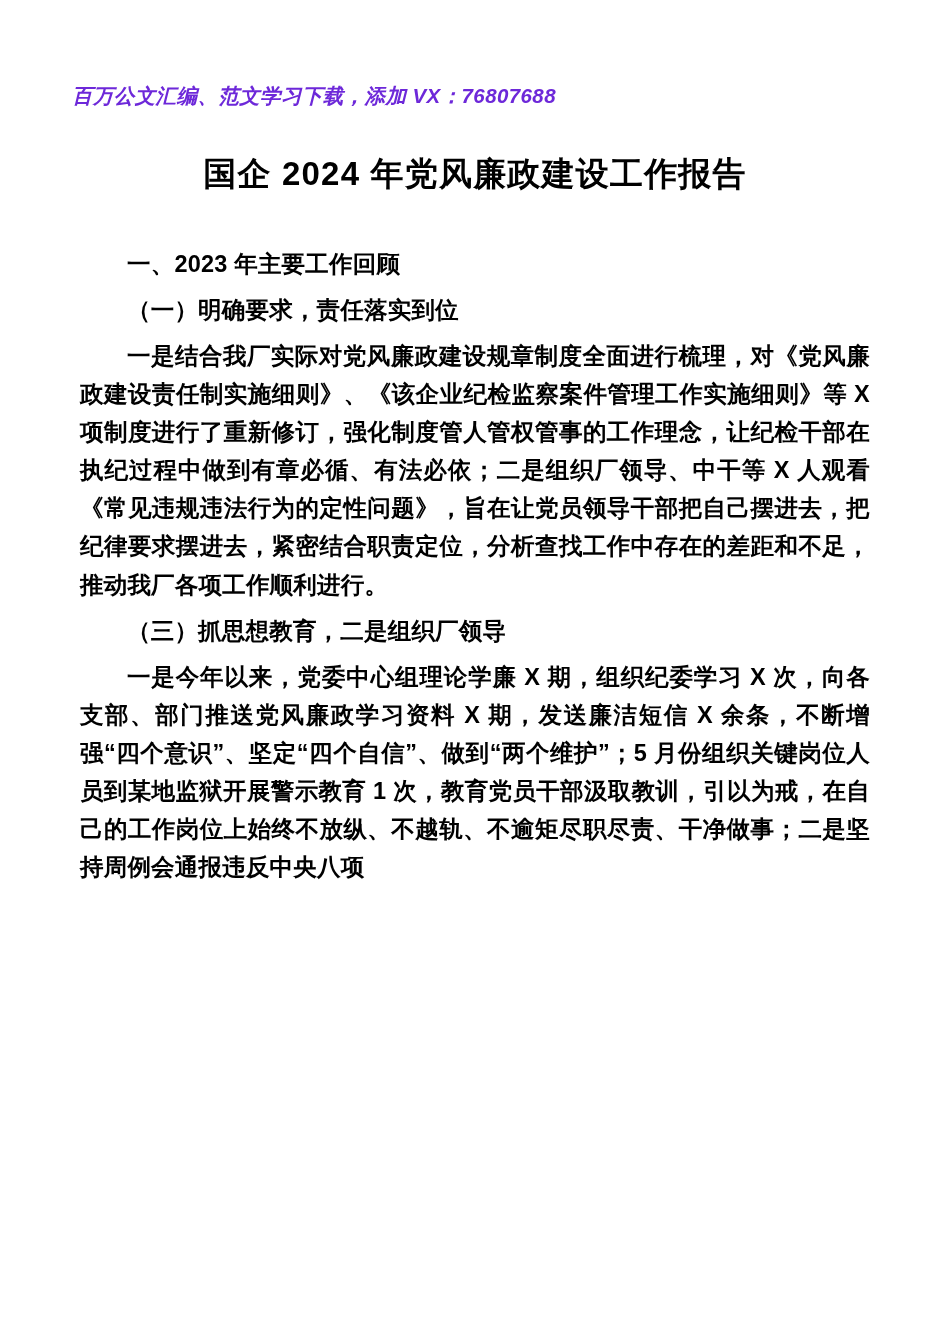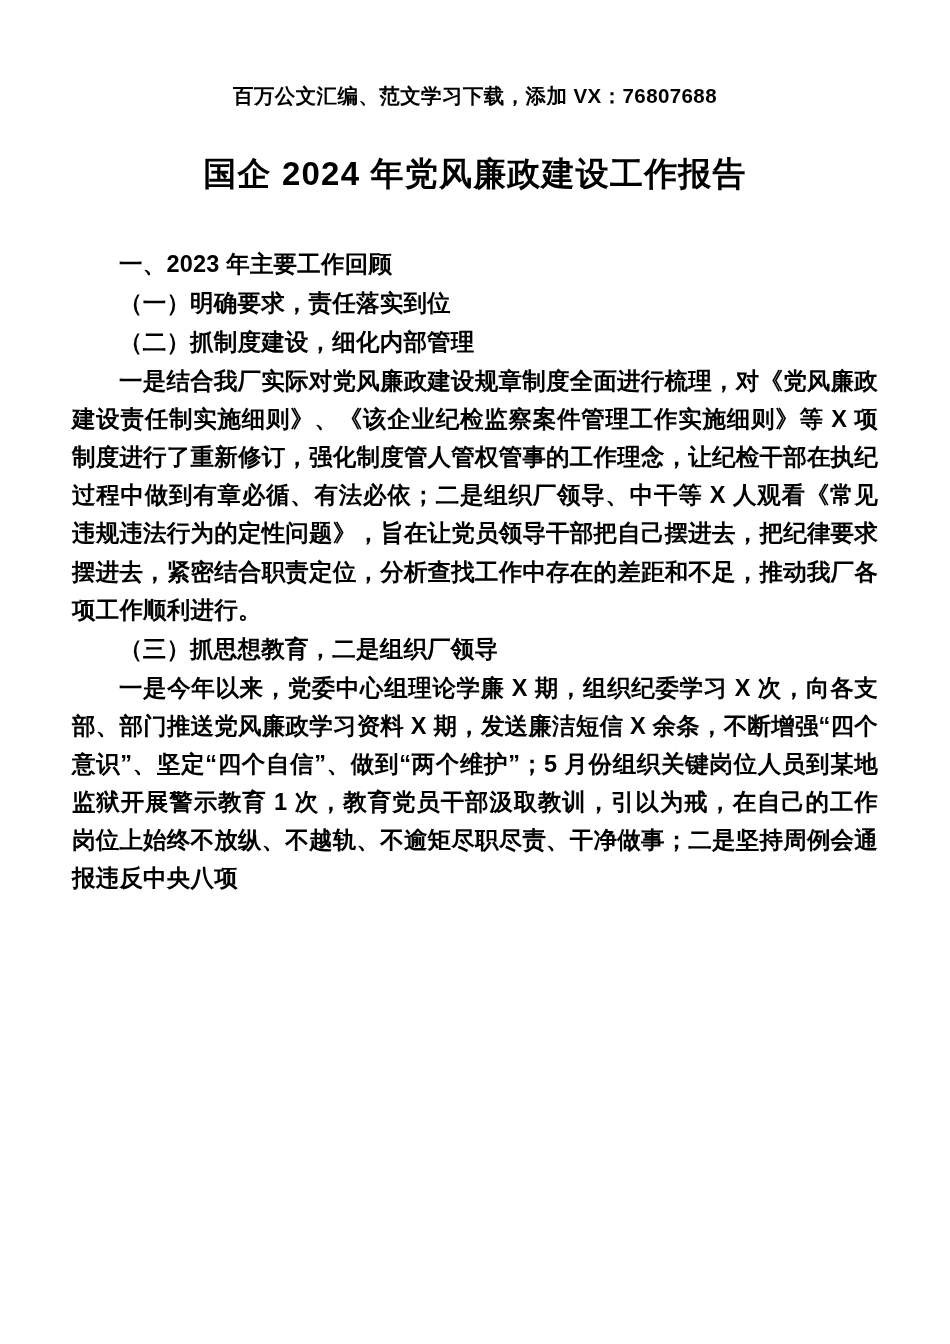--- a/index.html
+++ b/index.html
@@ -17,27 +17,27 @@
   }
   .page {
     width: 950px;
     height: 1344px;
     box-sizing: border-box;
     padding: 0 72px;
     position: relative;
   }
   .banner {
     margin-top: 82px;
-    text-align: center;
-    color: #000000;
+    color: #6d28d9;
     font-family: "Liberation Sans", "DejaVu Sans", sans-serif;
     font-size: 20.5px;
     font-weight: 700;
     letter-spacing: 0.4px;
     white-space: nowrap;
+    font-style: italic;
   }
   .doc-title {
     margin-top: 42px;
     text-align: center;
     font-family: "Liberation Sans", "DejaVu Sans", sans-serif;
     font-size: 33px;
     font-weight: 700;
     letter-spacing: 1.2px;
     color: #000000;
   }
@@ -45,38 +45,37 @@
     margin-top: 48px;
   }
   .para {
     font-family: "Liberation Sans", "DejaVu Sans", sans-serif;
     font-size: 23.5px;
     font-weight: 700;
     line-height: 1.62;
     text-align: justify;
     text-justify: inter-ideograph;
     text-indent: 2em;
-    margin: 0;
+    margin: 8px;
     letter-spacing: 0.2px;
   }
   .para + .para {
     margin-top: 1px;
   }
 </style>
 </head>
 <body>
 
 <div class="page">
 
   <div class="banner">百万公文汇编、范文学习下载，添加 VX：76807688</div>
 
   <h1 class="doc-title">国企 2024 年党风廉政建设工作报告</h1>
 
   <div class="body-text">
     <p class="para">一、2023 年主要工作回顾</p>
     <p class="para">（一）明确要求，责任落实到位</p>
-    <p class="para">（二）抓制度建设，细化内部管理</p>
     <p class="para">一是结合我厂实际对党风廉政建设规章制度全面进行梳理，对《党风廉政建设责任制实施细则》、《该企业纪检监察案件管理工作实施细则》等 X 项制度进行了重新修订，强化制度管人管权管事的工作理念，让纪检干部在执纪过程中做到有章必循、有法必依；二是组织厂领导、中干等 X 人观看《常见违规违法行为的定性问题》，旨在让党员领导干部把自己摆进去，把纪律要求摆进去，紧密结合职责定位，分析查找工作中存在的差距和不足，推动我厂各项工作顺利进行。</p>
     <p class="para">（三）抓思想教育，二是组织厂领导</p>
     <p class="para">一是今年以来，党委中心组理论学廉 X 期，组织纪委学习 X 次，向各支部、部门推送党风廉政学习资料 X 期，发送廉洁短信 X 余条，不断增强“四个意识”、坚定“四个自信”、做到“两个维护”；5 月份组织关键岗位人员到某地监狱开展警示教育 1 次，教育党员干部汲取教训，引以为戒，在自己的工作岗位上始终不放纵、不越轨、不逾矩尽职尽责、干净做事；二是坚持周例会通报违反中央八项</p>
   </div>
 
 </div>
 
 </body></html>

